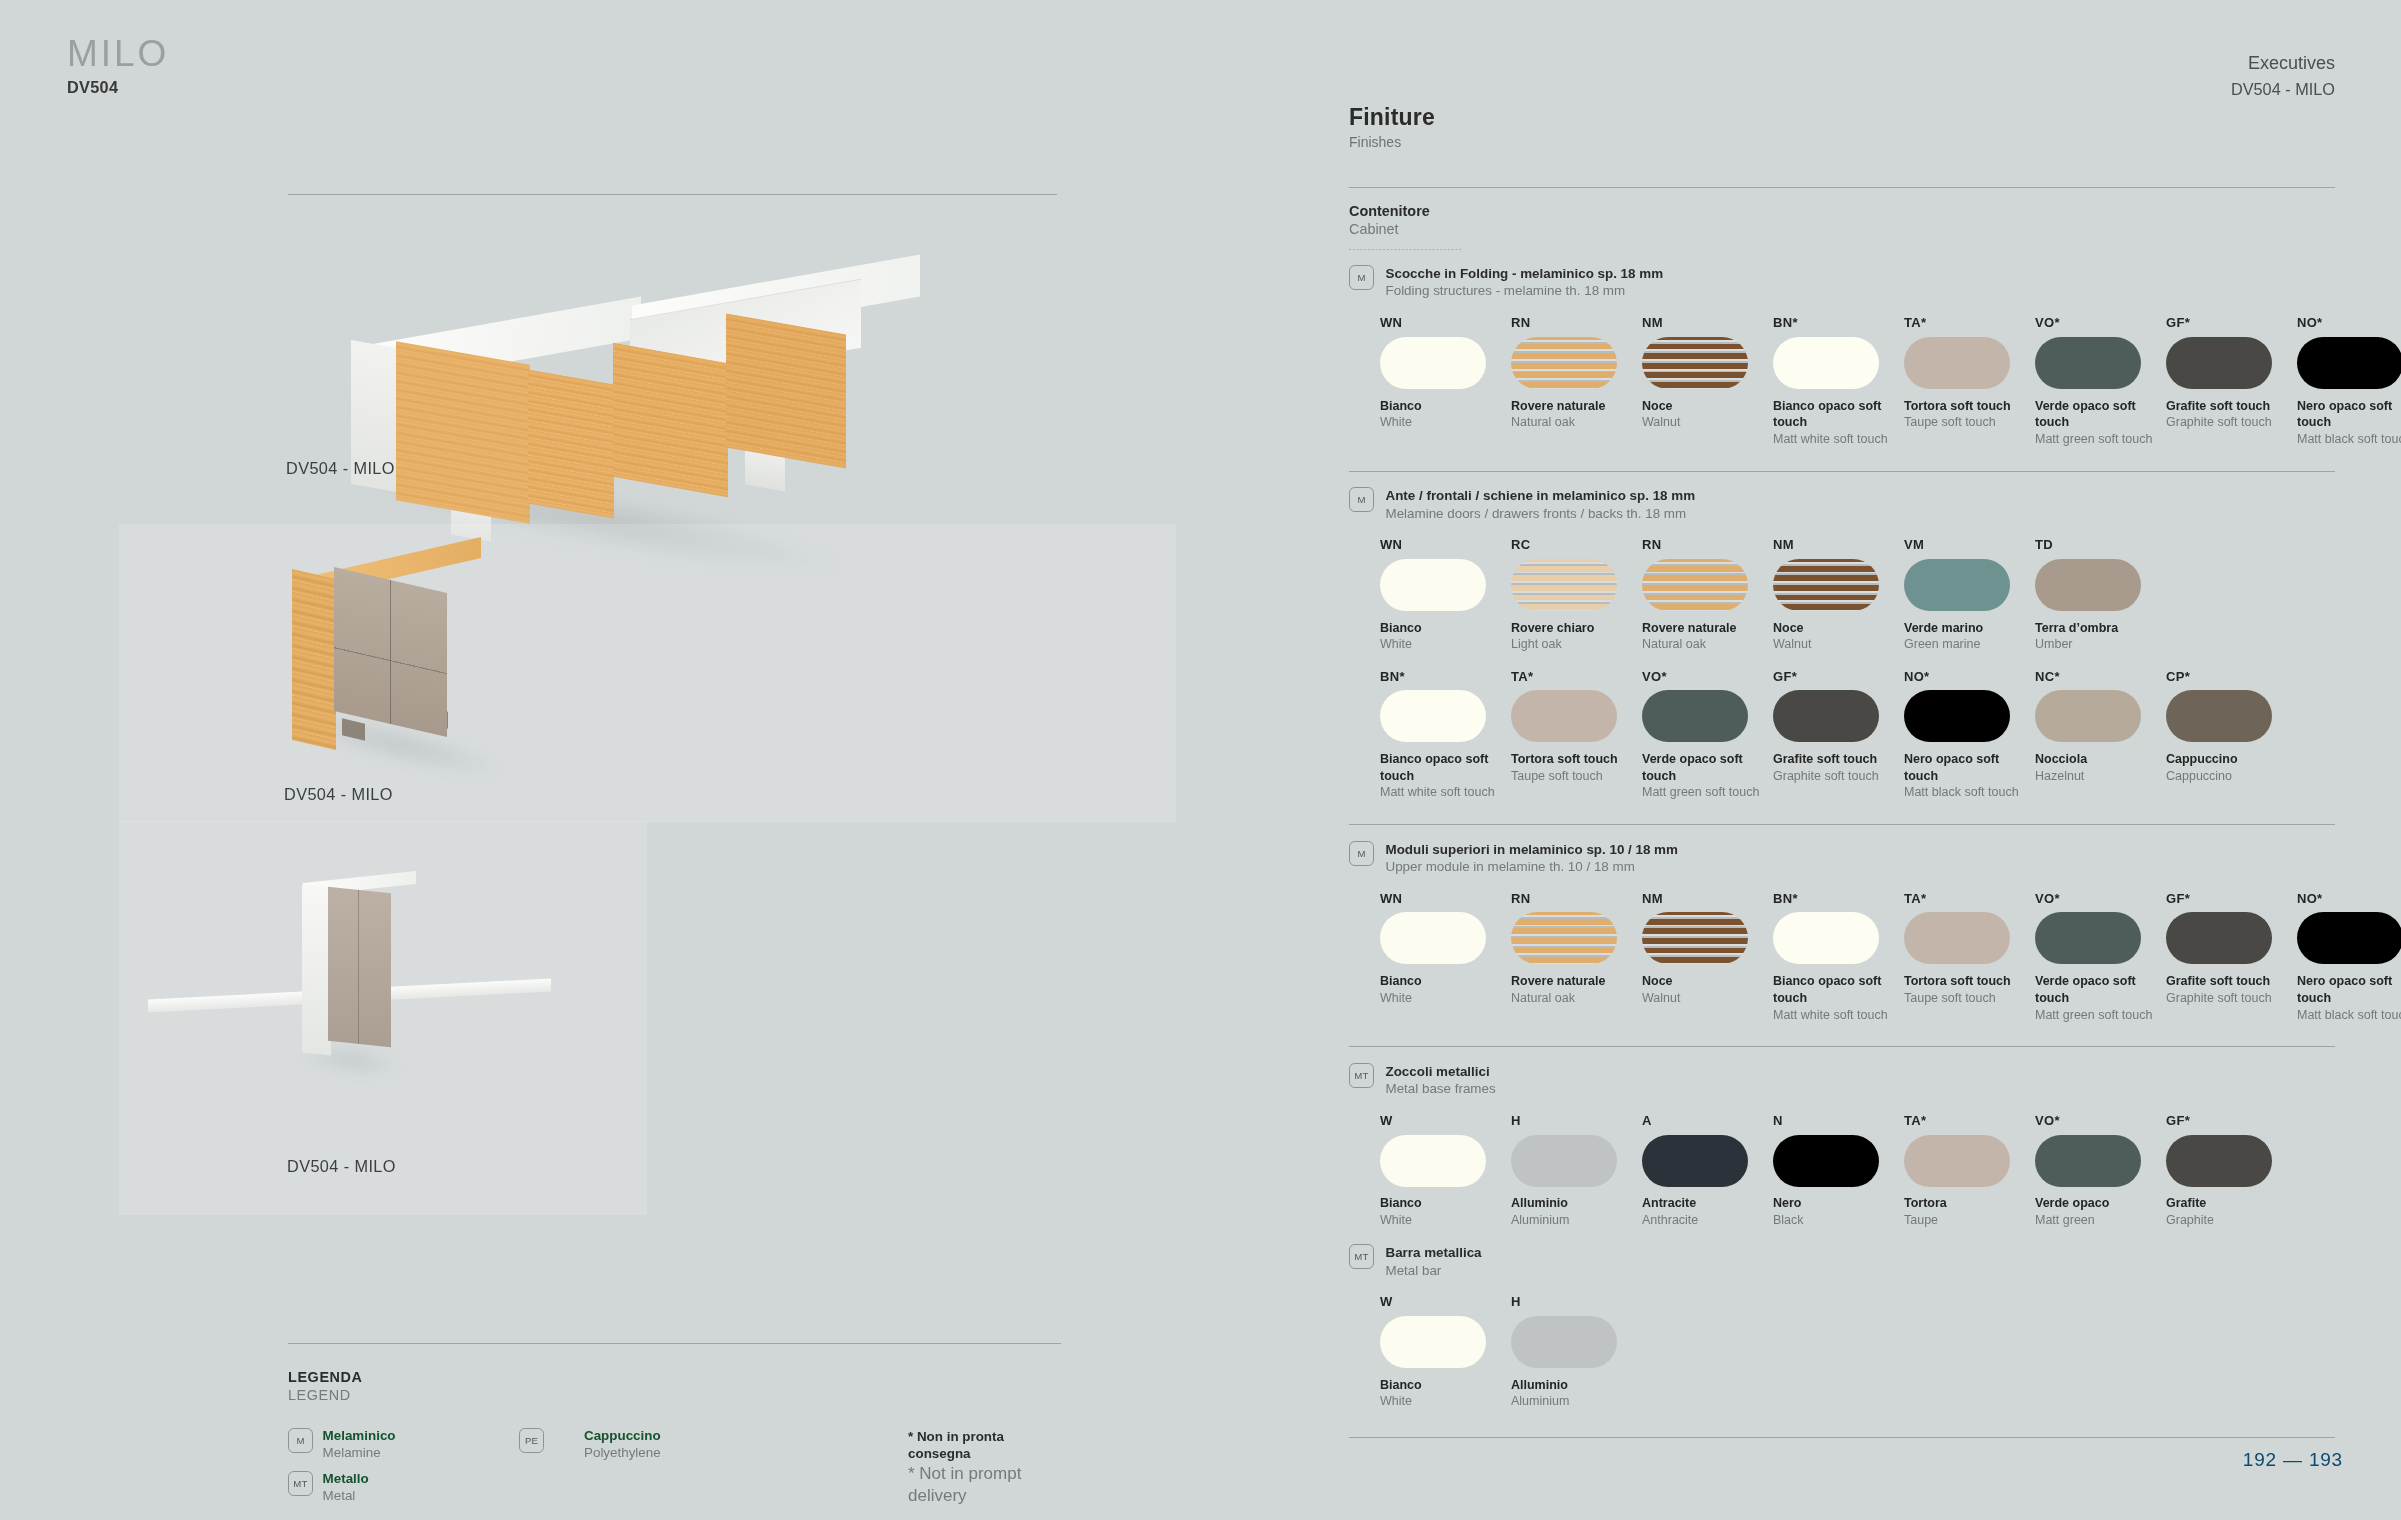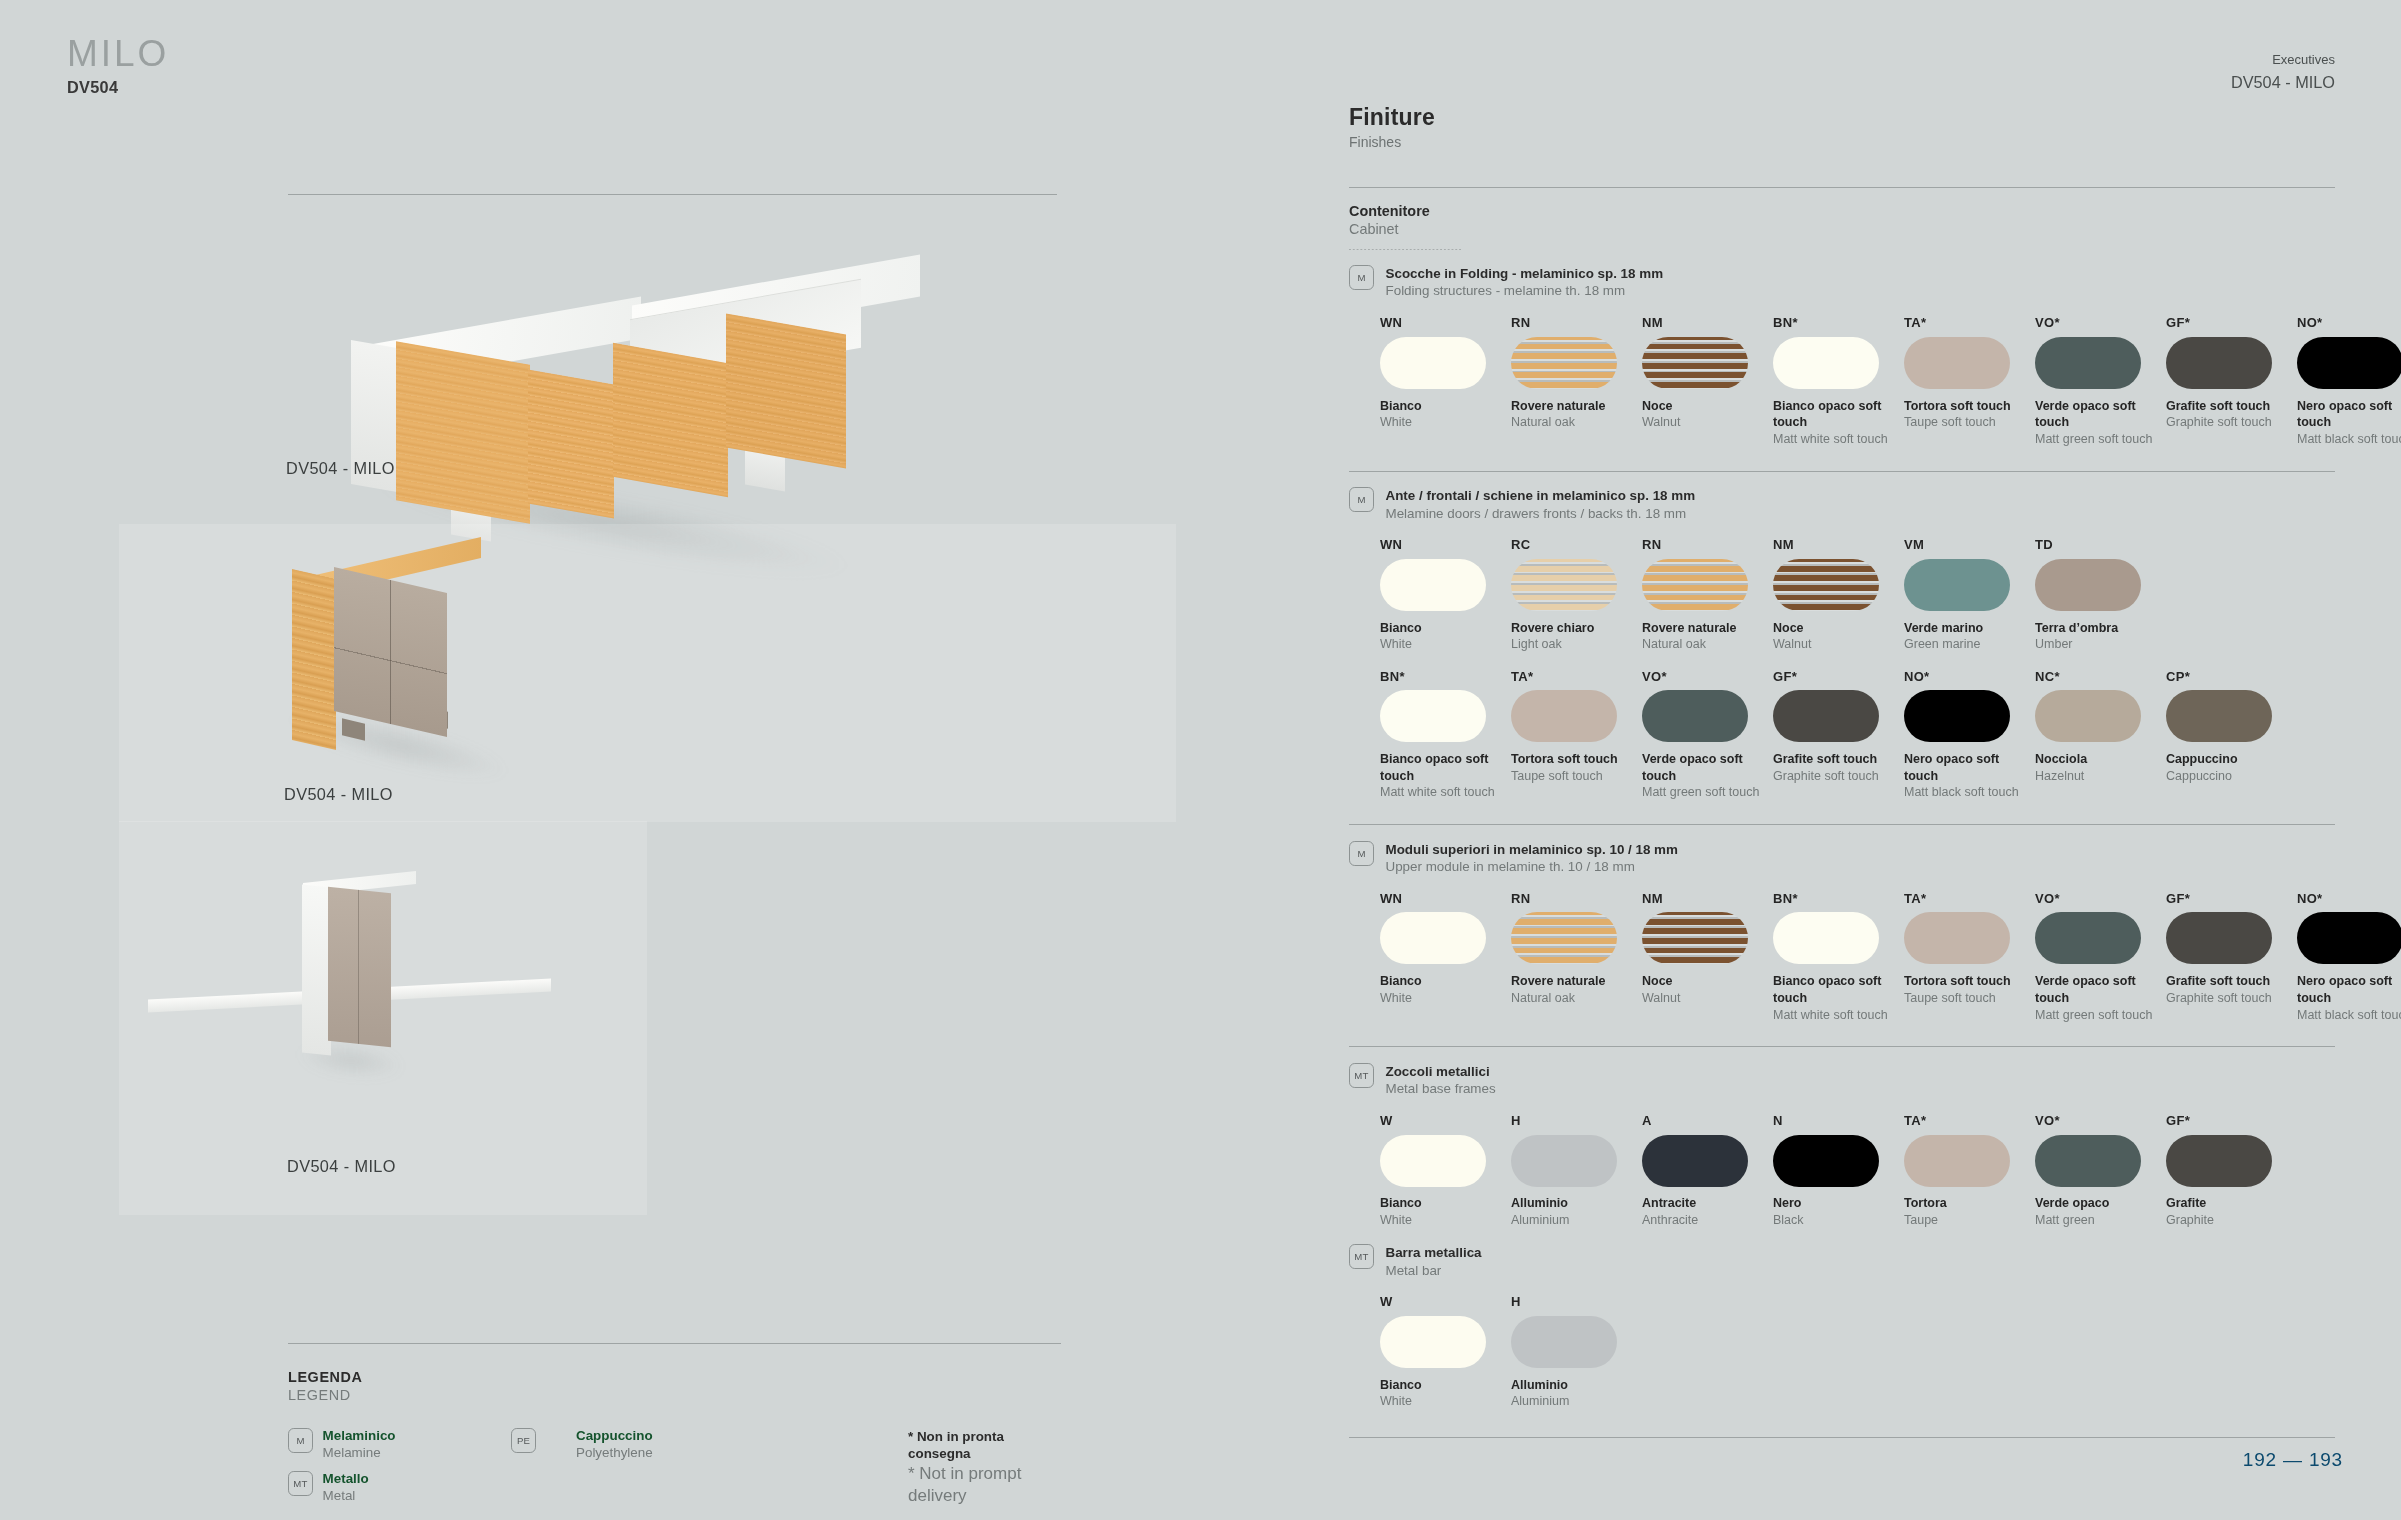--- a/index.html
+++ b/index.html
@@ -20,21 +20,21 @@
     color: #9aa0a0; line-height: 1;
   }
   .brand-code {
     font-size: 16.3px; font-weight: 700; color: #3a3a3a;
     margin-top: 5.8px; letter-spacing: 0.3px;
   }
   .head-right {
     position: absolute; right: 67px; top: 50px;
     text-align: right; line-height: 1.5;
   }
-  .head-right .r1 { font-size: 13px; color: #4a4f4f; }
+  .head-right .r1 { font-size: 18px; color: #4a4f4f; }
   .head-right .r2 { font-size: 16.3px; color: #4a4f4f; }
 
   
   .left-col { position: absolute; left: 0; top: 0; width: 1249px; height: 1521px; }
 
   .fig { position: absolute; }
   .fig .caption {
     font-size: 16.3px; color: #3c4040; text-align: left;
     letter-spacing: 0.4px;
   }
@@ -135,21 +135,21 @@
   
   .legend { position: absolute; left: 288px; top: 1343px; width: 773px; }
   .legend-rule { width: 773px; height: 1px; background: #9ea4a4; }
   .legend-title { margin-top: 25px; }
   .legend-title .it { font-size: 14.4px; font-weight: 700; letter-spacing: 0.6px; color: #2c2c2c; }
   .legend-title .en { font-size: 14.4px; color: #757b7b; letter-spacing: 0.6px; margin-top: 1.9px; }
   .legend-grid { position: relative; margin-top: 25px; height: 67px; }
   .leg-item { position: absolute; display: flex; align-items: flex-start; gap: 9.6px; }
   .leg-col1 { left: 0; }
   .leg-col1.r2 { top: 43px; }
-  .leg-col2 { left: 223px; gap: 40px; }
+  .leg-col2 { left: 231px; gap: 40px; }
   .leg-col3 { left: 620px; }
   .badge {
     width: 25px; height: 25px; border: 1px solid #8d9393; border-radius: 5.8px;
     display: flex; align-items: center; justify-content: center;
     font-size: 9.6px; color: #55595a; flex: none; letter-spacing: 0.2px;
   }
   .leg-text .it { font-size: 13.4px; font-weight: 700; color: #14532d; line-height: 1.25; }
   .leg-text .en { font-size: 13.4px; color: #757b7b; line-height: 1.25; }
   .leg-note .it { font-size: 13.4px; font-weight: 700; color: #2c2c2c; line-height: 1.3; }
   .leg-note .en { font-size: 17px; color: #757b7b; line-height: 1.3; }

